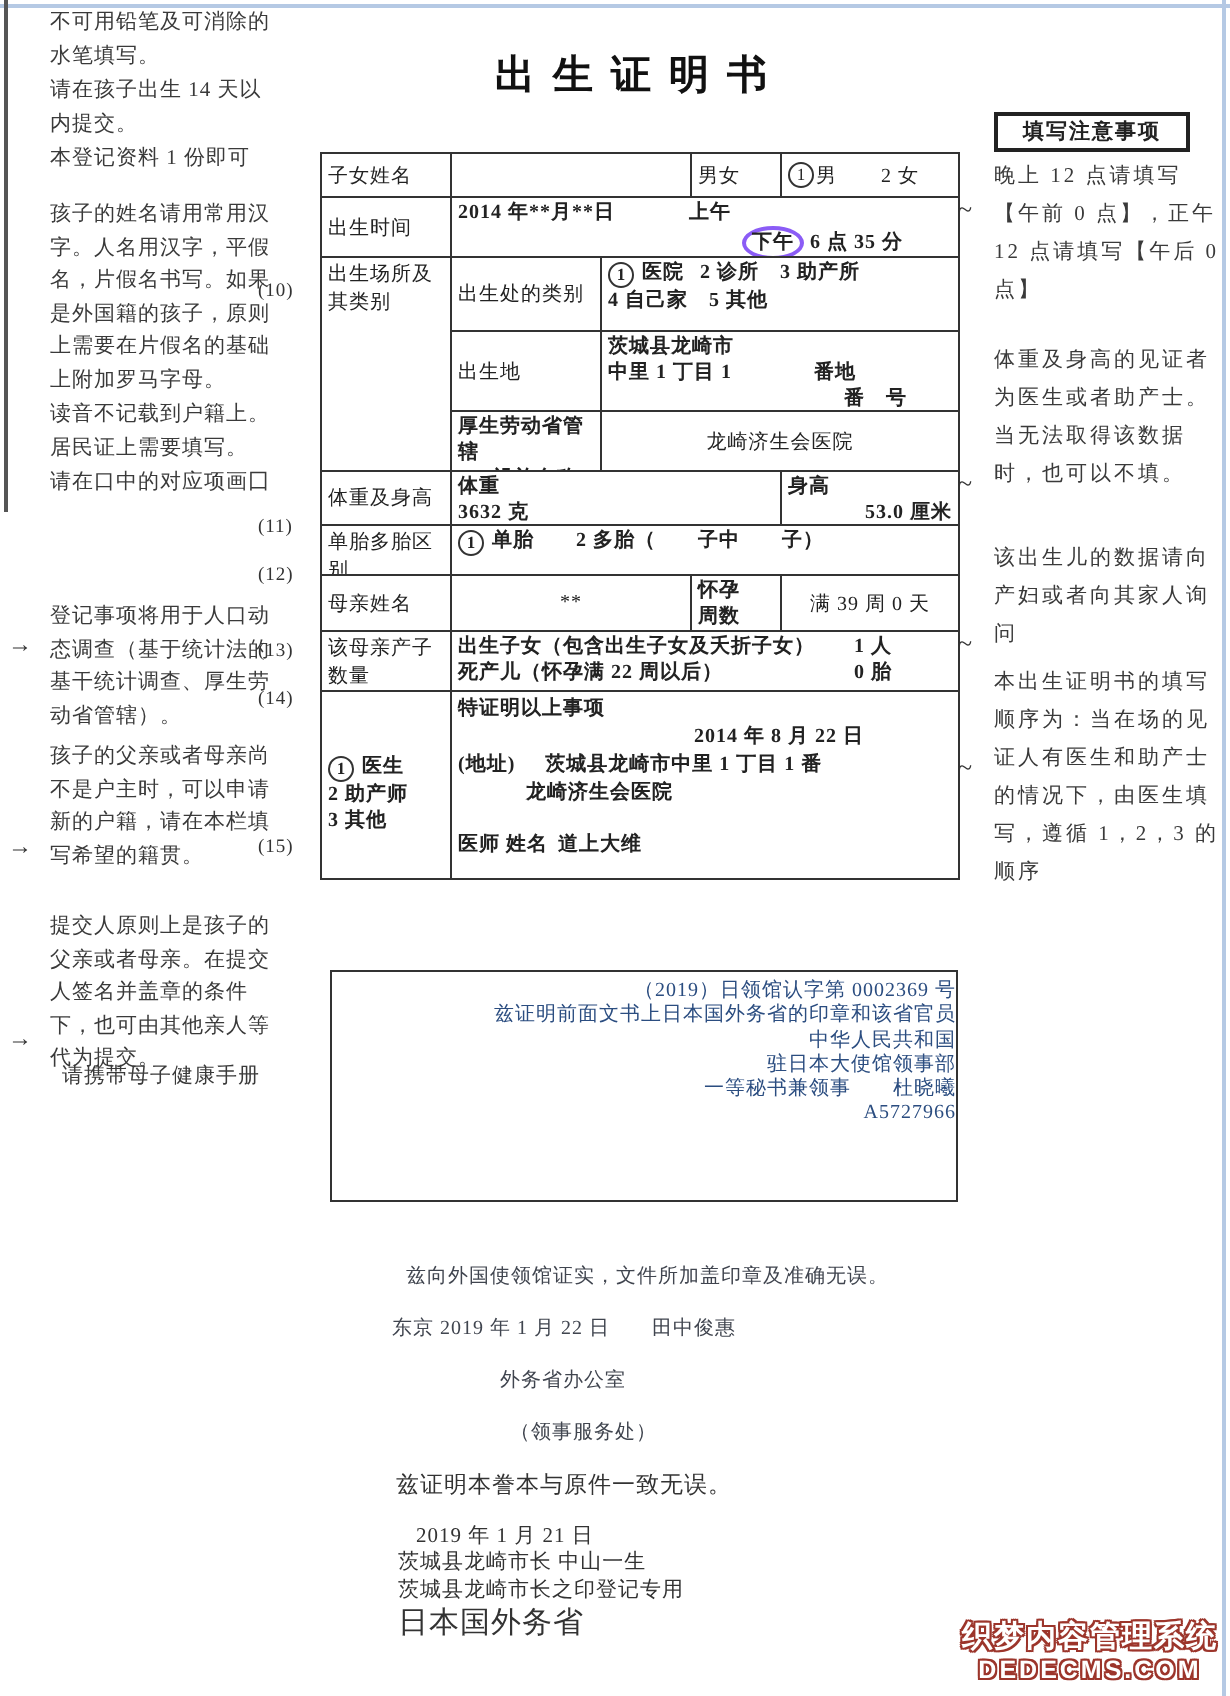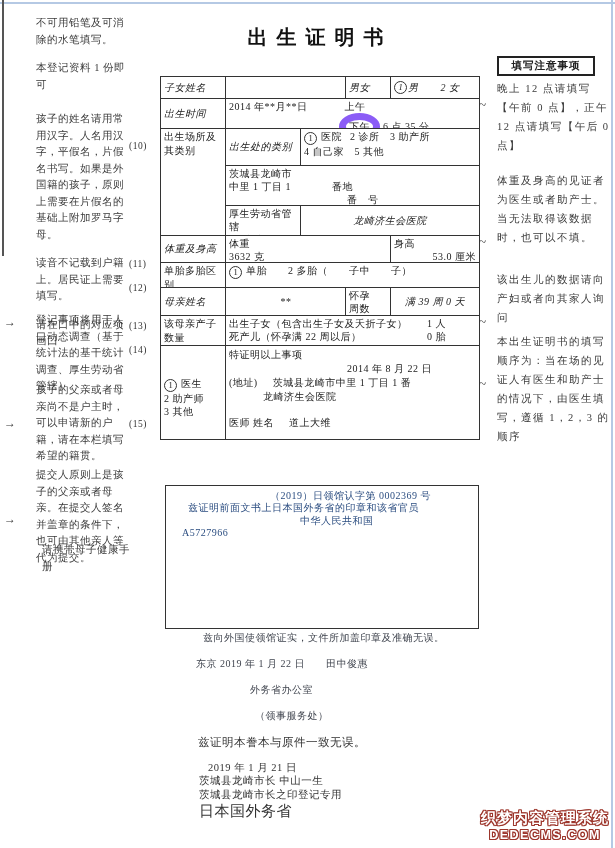--- a/index.html
+++ b/index.html
@@ -8,45 +8,45 @@
   
   .frame-top{position:absolute;left:0;top:2px;width:615px;height:2px;background:#b5c9e4;}
   .frame-right{position:absolute;left:611px;top:0;width:2px;height:848px;background:#b5c9e4;}
   .frame-left{position:absolute;left:2px;top:0;width:2px;height:256px;background:#555;}
   
   .title{position:absolute;left:160px;top:24px;width:320px;text-align:center;
          font-size:20px;font-weight:bold;letter-spacing:9px;color:#111;}
   
   .ln{position:absolute;left:24px;width:114px;font-size:10.5px;line-height:16.5px;
       letter-spacing:0.5px;color:#3a3a3a;}
-  .ln p{margin:12px;}
+  .ln p{margin:1px;}
   .arrow{position:absolute;left:4px;font-size:12px;color:#333;}
   .rownum{position:absolute;left:129px;font-size:9.5px;color:#333;letter-spacing:0.5px;}
   
   .tbl{position:absolute;left:160px;top:76px;width:320px;border:1px solid #333;
        box-sizing:border-box;color:#222;}
   .trow{display:flex;border-bottom:1px solid #333;box-sizing:border-box;}
   .trow:last-child{border-bottom:none;}
   .tc{border-right:1px solid #333;box-sizing:border-box;padding:1px 3px;
       font-size:10px;letter-spacing:0.5px;overflow:hidden;}
   .tc:last-child{border-right:none;}
-  .vc{display:flex;align-items:center;font-style:italic;}
+  .vc{display:flex;align-items:center;}
   .ctr{justify-content:center;text-align:center;}
   .csub{flex:1;display:flex;flex-direction:column;padding:0;border-right:none;}
   .csubrow{display:flex;border-bottom:1px solid #333;box-sizing:border-box;}
   .csubrow:last-child{border-bottom:none;}
-  .line{display:block;line-height:13px;}
+  .line{display:block;line-height:13px;font-weight:bold;}
   .circ{display:inline-block;width:11px;height:11px;border:1px solid #333;border-radius:50%;
         text-align:center;line-height:11px;font-size:8.5px;margin-right:1px;vertical-align:-1px;
         letter-spacing:0;}
-  .ellipse{display:inline-block;border:7px solid #8b5cf6;border-radius:50%;padding:0 3px;}
-  
-  .stamp{position:absolute;left:165px;top:485px;width:314px;height:144px;border:1px solid #333;
+  .ellipse{display:inline-block;border:2px solid #8b5cf6;border-radius:50%;padding:0 3px;margin-left:32px;}
+  
+  .stamp{position:absolute;left:165px;top:485px;width:314px;height:116px;border:1px solid #333;
          box-sizing:border-box;color:#2b4d80;font-size:10px;line-height:12.3px;
-         padding:4px 16px;letter-spacing:0.5px;}
+         padding:4px 0;letter-spacing:0.5px;text-align:right;}
   .stamp div{white-space:nowrap;}
   
   .absline{position:absolute;font-size:10px;letter-spacing:0.5px;color:#40454f;white-space:nowrap;}
   
   .rn-header{position:absolute;left:497px;top:56px;width:94px;border:2px solid #222;
              font-weight:bold;font-size:10.5px;text-align:center;padding:1px 0;
              letter-spacing:1px;color:#222;box-sizing:content-box;}
   .rn{position:absolute;left:497px;width:114px;font-size:10.5px;line-height:19px;
       letter-spacing:1.5px;color:#3a3a3a;}
   .tilde{position:absolute;left:479px;font-size:13px;color:#333;}
@@ -66,20 +66,21 @@
 <div id="page">
 
   <div class="frame-top"></div>
   <div class="frame-right"></div>
   <div class="frame-left"></div>
 
   <div class="title">出生证明书</div>
 
   <div class="ln" style="top:3px">
     <p>不可用铅笔及可消除的水笔填写。</p>
+    <p>请在孩子出生 14 天以内提交。</p>
     <p>本登记资料 1 份即可</p>
   </div>
   <div class="ln" style="top:99px">
     <p>孩子的姓名请用常用汉字。人名用汉字，平假名，片假名书写。如果是外国籍的孩子，原则上需要在片假名的基础上附加罗马字母。</p>
     <p>读音不记载到户籍上。居民证上需要填写。</p>
     <p>请在口中的对应项画囗</p>
   </div>
   <div class="ln" style="top:300px">
     <p>登记事项将用于人口动态调查（基于统计法的基干统计调查、厚生劳动省管辖）。</p>
   </div>
@@ -138,20 +139,21 @@
           <div class="tc" style="flex:1">
             <span class="line">
               <span class="circ">1</span>
               <span>医院</span>
               <span style="margin-left:5px">2 诊所　3 助产所</span>
             </span>
             <span class="line">4 自己家　5 其他</span>
           </div>
         </div>
         <div class="csubrow" style="height:40px">
+          <div class="tc vc" style="width:75px">出生地</div>
           <div class="tc" style="flex:1">
             <span class="line">茨城县龙崎市</span>
             <span class="line">
               <span>中里 1 丁目 1</span>
               <span style="margin-left:38px">番地</span>
             </span>
             <span class="line" style="padding-left:118px">番　号</span>
           </div>
         </div>
         <div class="csubrow" style="height:29px">
@@ -226,31 +228,33 @@
         <span class="line" style="line-height:14px">特证明以上事项</span>
         <span class="line" style="line-height:14px;padding-left:118px">2014 年 8 月 22 日</span>
         <span class="line" style="line-height:14px">
           <span>(地址)</span>
           <span style="margin-left:12px">茨城县龙崎市中里 1 丁目 1 番</span>
         </span>
         <span class="line" style="line-height:14px;padding-left:34px">龙崎济生会医院</span>
         <span class="line" style="line-height:14px;height:12px"></span>
         <span class="line" style="line-height:14px">
           <span>医师 姓名</span>
-          <span style="margin-left:12px">道上大维</span>
+          <span style="margin-left:2px">道上大维</span>
         </span>
       </div>
     </div>
 
   </div>
 
   <div class="stamp">
     <div style="padding-left:88px">（2019）日领馆认字第 0002369 号</div>
     <div style="padding-left:6px">兹证明前面文书上日本国外务省的印章和该省官员</div>
     <div style="padding-left:118px">中华人民共和国</div>
+    <div style="padding-left:106px">驻日本大使馆领事部</div>
+    <div style="padding-left:124px">一等秘书兼领事　　杜晓曦</div>
     <div>A5727966</div>
   </div>
 
   <div class="absline" style="left:203px;top:631px">兹向外国使领馆证实，文件所加盖印章及准确无误。</div>
   <div class="absline" style="left:196px;top:657px">东京 2019 年 1 月 22 日　　田中俊惠</div>
   <div class="absline" style="left:250px;top:683px">外务省办公室</div>
   <div class="absline" style="left:255px;top:709px">（领事服务处）</div>
 
   <div class="absline" style="left:198px;top:735px;font-size:11.5px;color:#333">兹证明本誊本与原件一致无误。</div>
   <div class="absline" style="left:208px;top:761px;font-size:10.5px;color:#333">2019 年 1 月 21 日</div>

